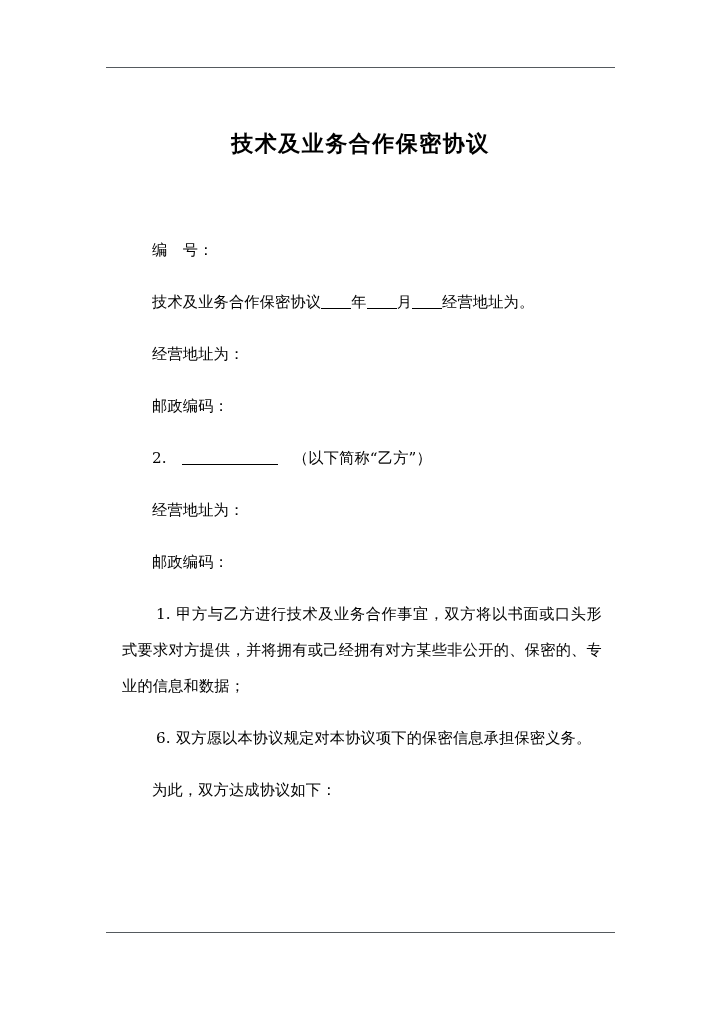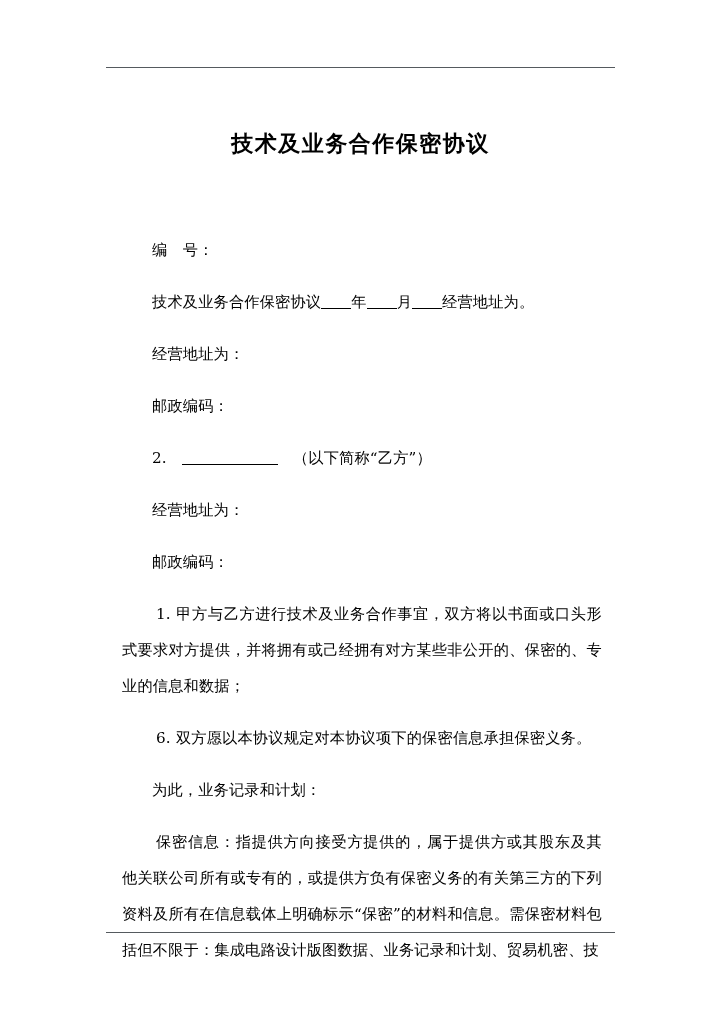--- a/index.html
+++ b/index.html
@@ -107,22 +107,21 @@
 
     <p class="p indent-half"><span>经营地址为：</span></p>
 
     <p class="p indent-half"><span>邮政编码：</span></p>
 
 
     <p class="p indent">1. 甲方与乙方进行技术及业务合作事宜，双方将以书面或口头形式要求对方提供，并将拥有或己经拥有对方某些非公开的、保密的、专业的信息和数据；</p>
 
     <p class="p indent">6. 双方愿以本协议规定对本协议项下的保密信息承担保密义务。</p>
 
-    <p class="p indent-half">为此，业务记录和计划：</p>
+    <p class="p indent-half">为此，双方达成协议如下：</p>
 
 
-    <p class="p indent">保密信息：指提供方向接受方提供的，属于提供方或其股东及其他关联公司所有或专有的，或提供方负有保密义务的有关第三方的下列资料及所有在信息载体上明确标示“保密”的材料和信息。需保密材料包括但不限于：集成电路设计版图数据、业务记录和计划、贸易机密、技</p>
 
   </div>
 
   <div class="rule rule-footer"></div>
 
 </div>
 
 </body></html>

